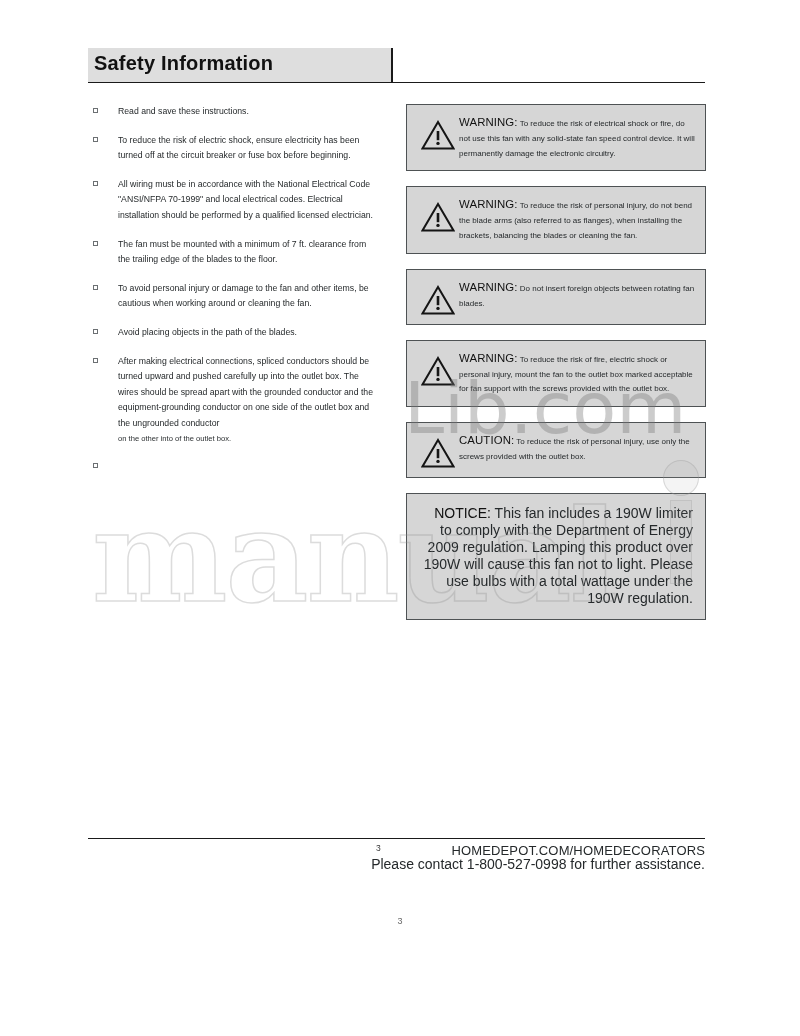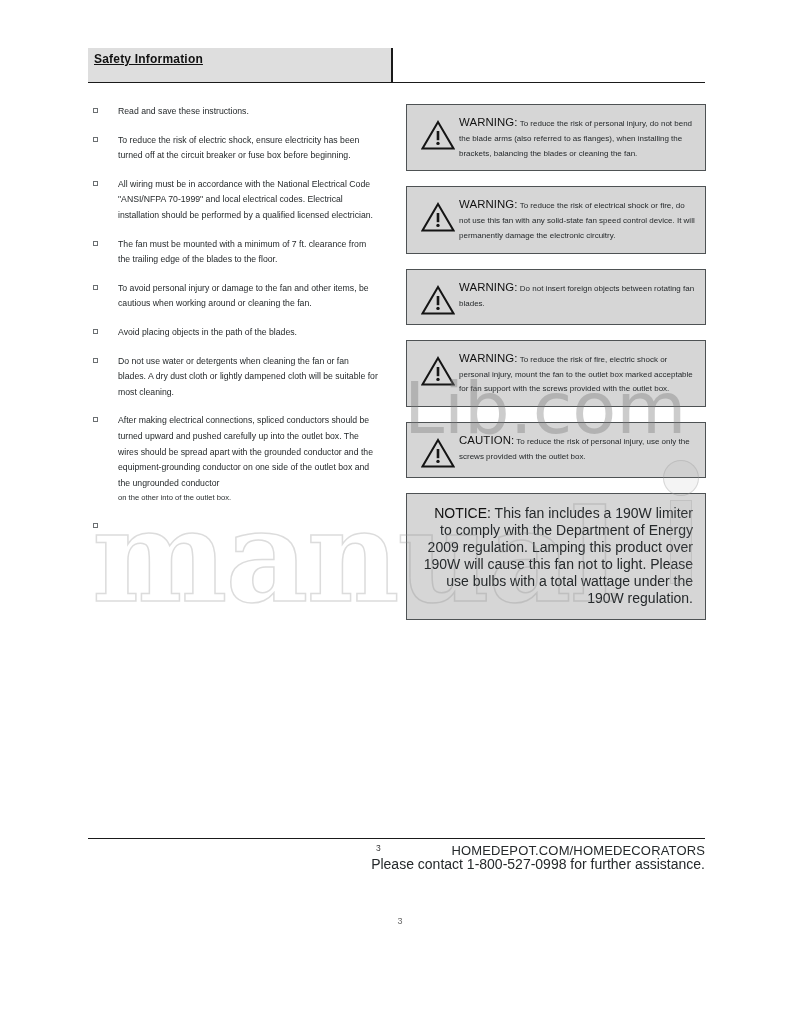--- a/index.html
+++ b/index.html
@@ -93,25 +93,24 @@
     width: 305px;
     height: 34px;
     background: #dedede;
     border-right: 2px solid #1a1a1a;
     box-sizing: border-box;
   }
   .header-title {
     position: absolute;
     left: 6px;
     top: 4px;
-    font-size: 12px;
+    font-size: 20px;
     font-weight: 700;
     letter-spacing: 0.2px;
     color: #111111;
-    text-decoration: underline;
   }
   .header-rule {
     position: absolute;
     left: 0;
     top: 34px;
     width: 617px;
     height: 0;
     border-bottom: 1.4px solid #1a1a1a;
   }
 
@@ -290,52 +289,48 @@
       <div class="bullet">
         <span class="marker"></span>
         <span class="txt">To avoid personal injury or damage to the fan and other items, be cautious when working around or cleaning the fan.</span>
       </div>
       <div class="bullet">
         <span class="marker"></span>
         <span class="txt">Avoid placing objects in the path of the blades.</span>
       </div>
       <div class="bullet">
         <span class="marker"></span>
-        <span class="txt">Do not use water or detergents when cleaning the fan or fan blades. A dry dust cloth or lightly dampened cloth will be suitable for most cleaning.</span>
-      </div>
-      <div class="bullet">
-        <span class="marker"></span>
         <span class="txt">After making electrical connections, spliced conductors should be turned upward and pushed carefully up into the outlet box. The wires should be spread apart with the grounded conductor and the equipment-grounding conductor on one side of the outlet box and the ungrounded conductor</span>
         <span class="txt-small">on the other into of the outlet box.</span>
       </div>
       <div class="bullet">
         <span class="marker"></span>
       </div>
     </div>
 
   <div class="col-right">
       <div class="alert">
         <div class="alert-icon">
           <svg width="34" height="30" viewBox="0 0 34 30" aria-hidden="true">
             <path d="M17 2 L32.5 28.5 L1.5 28.5 Z" fill="none" stroke="#151515" stroke-width="2" stroke-linejoin="miter"></path>
             <rect x="15.7" y="11" width="2.6" height="9.2" fill="#151515"></rect>
             <circle cx="17" cy="23.4" r="1.7" fill="#151515"></circle>
           </svg>
         </div>
+        <div class="alert-body"><span class="alert-label">WARNING:</span><span class="alert-text"> To reduce the risk of electrical shock or fire, do not use this fan with any solid-state fan speed control device. It will permanently damage the electronic circuitry.</span></div>
+      </div>
+      <div class="alert">
+        <div class="alert-icon">
+          <svg width="34" height="30" viewBox="0 0 34 30" aria-hidden="true">
+            <path d="M17 2 L32.5 28.5 L1.5 28.5 Z" fill="none" stroke="#151515" stroke-width="2" stroke-linejoin="miter"></path>
+            <rect x="15.7" y="11" width="2.6" height="9.2" fill="#151515"></rect>
+            <circle cx="17" cy="23.4" r="1.7" fill="#151515"></circle>
+          </svg>
+        </div>
         <div class="alert-body"><span class="alert-label">WARNING:</span><span class="alert-text"> To reduce the risk of personal injury, do not bend the blade arms (also referred to as flanges), when installing the brackets, balancing the blades or cleaning the fan.</span></div>
-      </div>
-      <div class="alert">
-        <div class="alert-icon">
-          <svg width="34" height="30" viewBox="0 0 34 30" aria-hidden="true">
-            <path d="M17 2 L32.5 28.5 L1.5 28.5 Z" fill="none" stroke="#151515" stroke-width="2" stroke-linejoin="miter"></path>
-            <rect x="15.7" y="11" width="2.6" height="9.2" fill="#151515"></rect>
-            <circle cx="17" cy="23.4" r="1.7" fill="#151515"></circle>
-          </svg>
-        </div>
-        <div class="alert-body"><span class="alert-label">WARNING:</span><span class="alert-text"> To reduce the risk of electrical shock or fire, do not use this fan with any solid-state fan speed control device. It will permanently damage the electronic circuitry.</span></div>
       </div>
       <div class="alert">
         <div class="alert-icon">
           <svg width="34" height="30" viewBox="0 0 34 30" aria-hidden="true">
             <path d="M17 2 L32.5 28.5 L1.5 28.5 Z" fill="none" stroke="#151515" stroke-width="2" stroke-linejoin="miter"></path>
             <rect x="15.7" y="11" width="2.6" height="9.2" fill="#151515"></rect>
             <circle cx="17" cy="23.4" r="1.7" fill="#151515"></circle>
           </svg>
         </div>
         <div class="alert-body"><span class="alert-label">WARNING:</span><span class="alert-text"> Do not insert foreign objects between rotating fan blades.</span></div>

